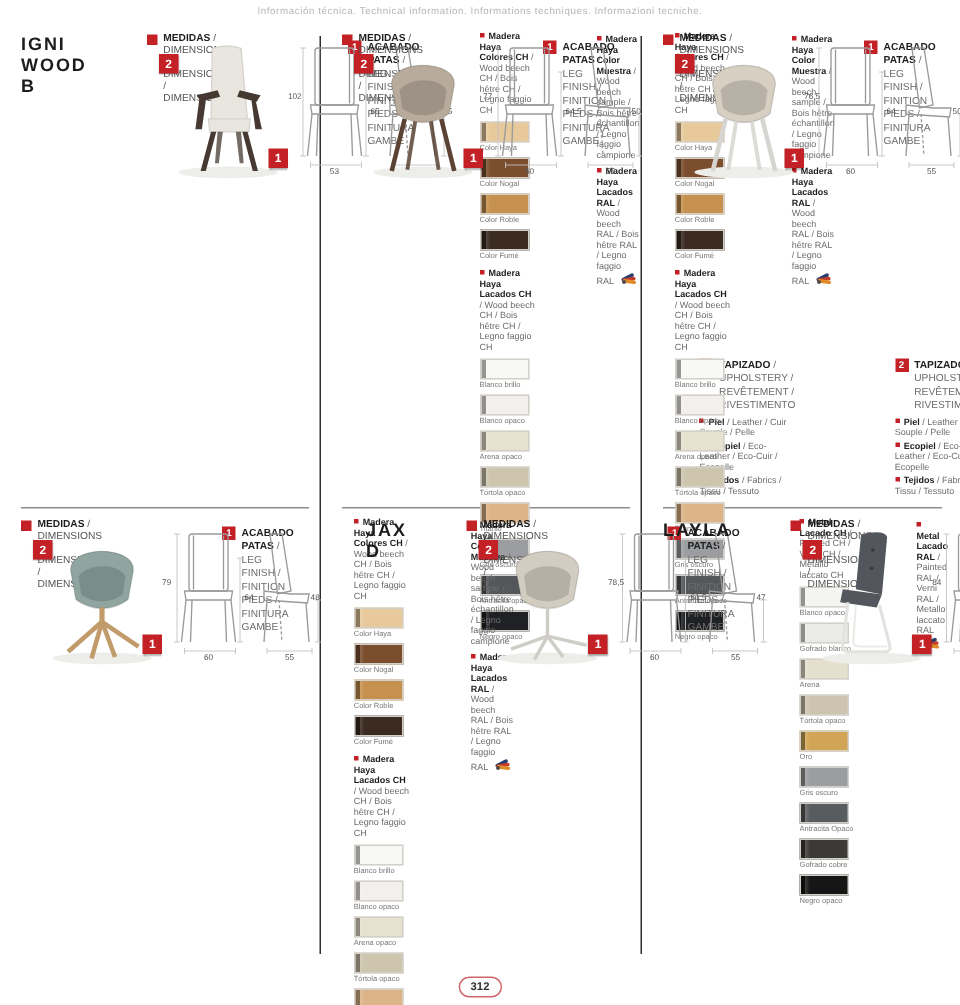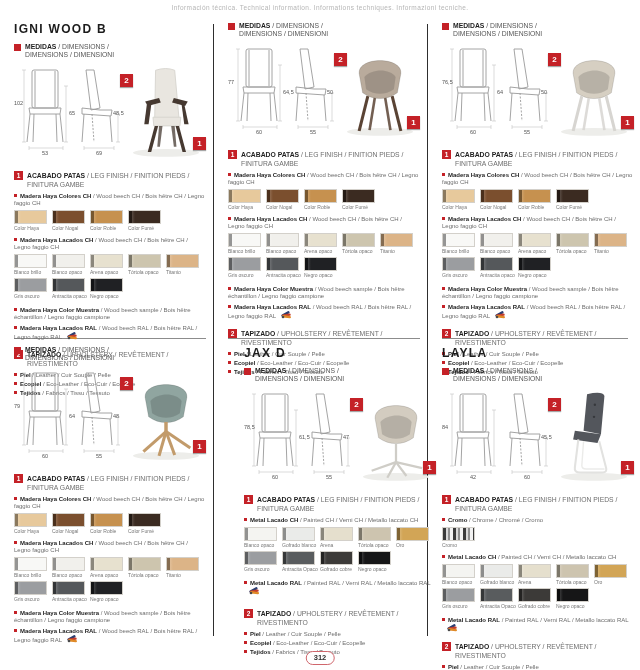--- a/index.html
+++ b/index.html
@@ -5,21 +5,21 @@
   :root{ --red:#c42127; }
   *{margin:0;padding:0;box-sizing:border-box;}
   html,body{width:640px;height:670px;}
   body{background:#ffffff;font-family:"Liberation Sans",sans-serif;position:relative;overflow:hidden;color:#333;}
   .info-line{position:absolute;top:4px;left:0;width:640px;text-align:center;font-size:6.5px;color:#b5b5b5;letter-spacing:.4px;}
   .divider-v{position:absolute;top:24px;height:612px;width:1px;background:#2e2e2e;}
   .divider-h{position:absolute;top:338px;height:1px;background:#8c8c8c;}
   .dh0{left:14px;width:192px}.dh1{left:228px;width:192px}.dh2{left:442px;width:186px}
   .dv0{left:213px}.dv1{left:427px}
 
-  .product{position:absolute;width:192px;height:312px;display:flex;flex-direction:column;}
+  .product{position:absolute;width:192px;height:312px;display:flex;flex-direction:row;gap:40px;}
   .p0{left:14px;top:22px}.p1{left:228px;top:22px}.p2{left:442px;top:22px}
   .p3{left:14px;top:346px}.p4{left:244px;top:346px}.p5{left:442px;top:346px}
 
   .title{font-size:12px;font-weight:bold;color:#1c1c1c;letter-spacing:1.3px;margin-bottom:7px;}
   .medidas{display:flex;gap:4px;margin-bottom:1px;}
   .sq{width:7px;height:7px;background:var(--red);flex:none;margin-top:1px;}
   .medidas-text{font-size:6.8px;line-height:8px;color:#555;}
   .medidas-text b{color:#1e1e1e;}
 
   .visual{position:relative;height:104px;margin-bottom:2px;flex:none;}

